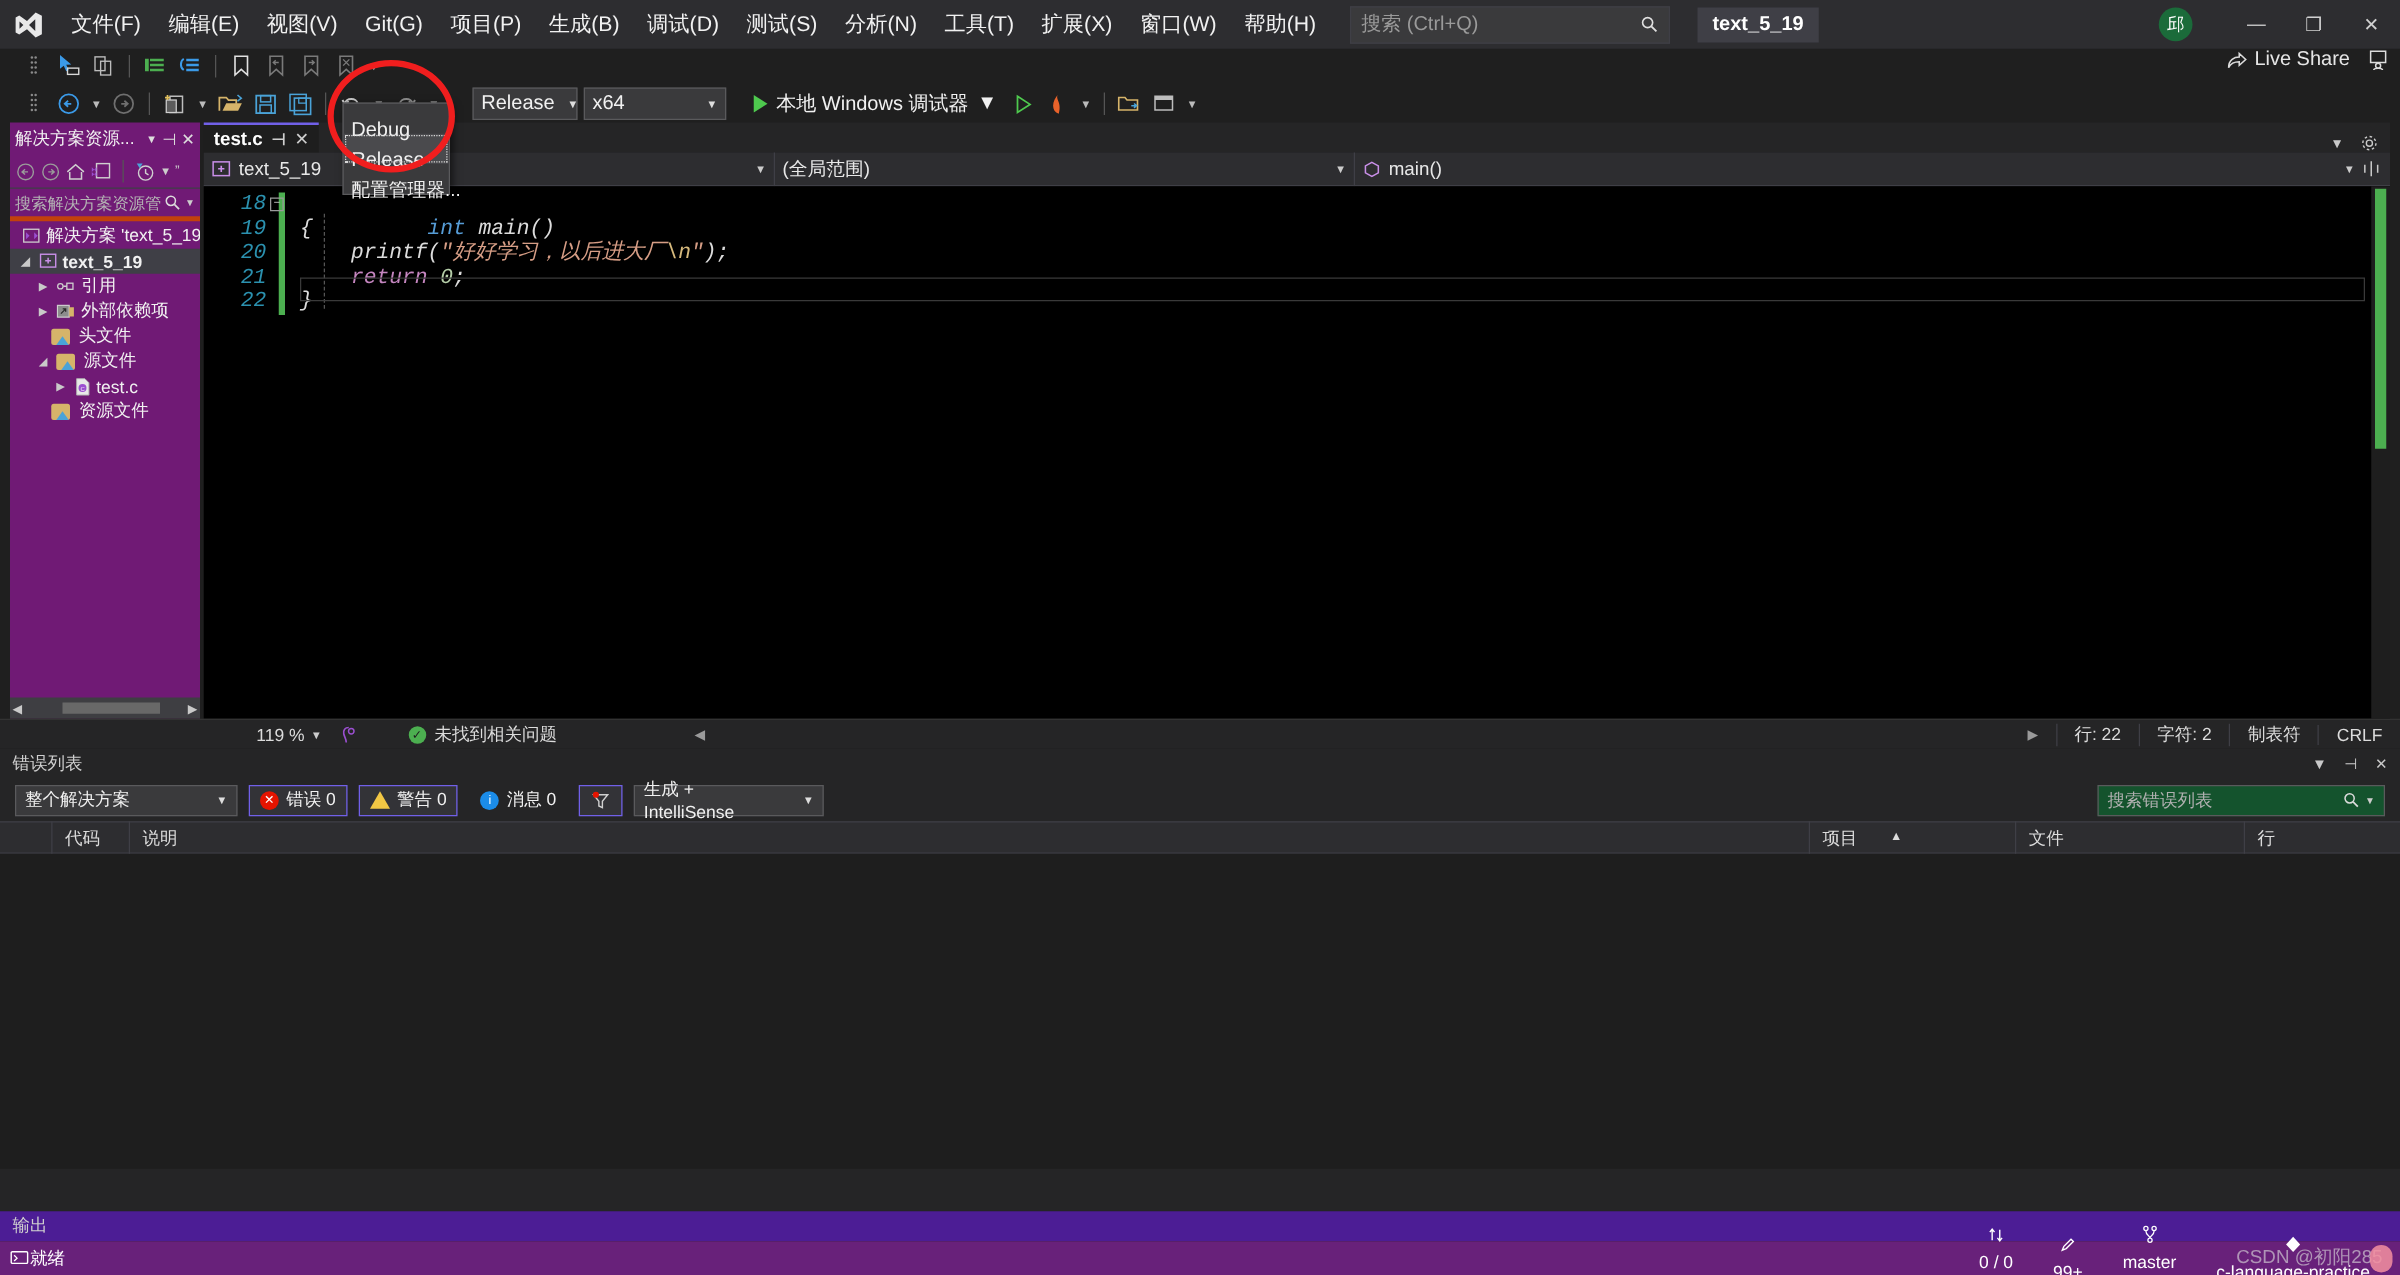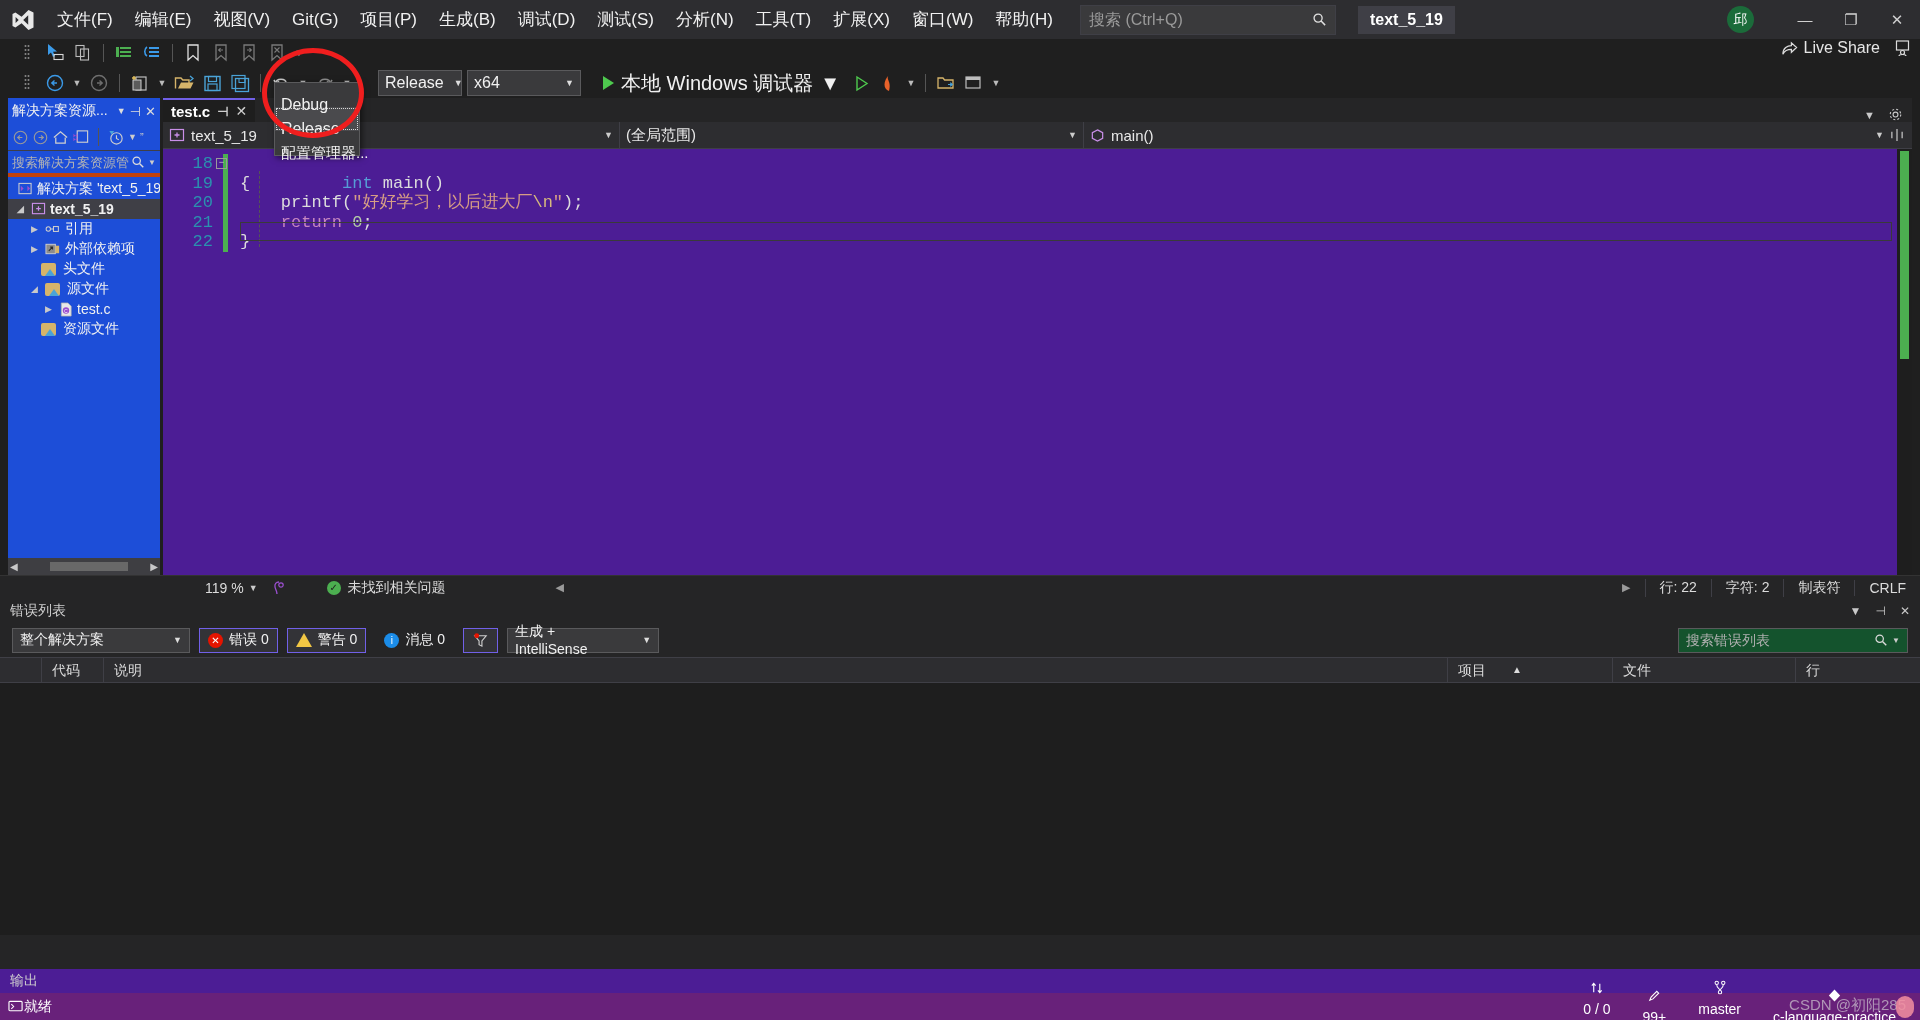--- a/index.html
+++ b/index.html
@@ -78,21 +78,21 @@
     height: 26px; background: #3a3a3c; border: 1px solid #5a5a5c;
     display: flex; align-items: center; padding: 0 6px;
     color: #f1f1f1; font-size: 16px; position: relative;
   }
   .combo .cb-caret { margin-left: auto; font-size: 9px; color: #ddd; padding-left: 10px; }
   #config-combo { width: 84px; margin-left: 22px; }
   #platform-combo { width: 114px; margin-left: 3px; }
 
   .debug-start {
     display: flex; align-items: center; gap: 7px; margin-left: 14px;
-    font-size: 20px; color: #f1f1f1; height: 26px; padding: 0 6px;
+    font-size: 16px; color: #f1f1f1; height: 26px; padding: 0 6px;
   }
   .play-tri {
     width: 0; height: 0; border-left: 11px solid #4ec94e;
     border-top: 7px solid transparent; border-bottom: 7px solid transparent;
   }
 
   
   .dropdown {
     position: absolute; left: 274px; top: 82px; width: 86px;
     background: #3a3a3c; border: 1px solid #5a5a5c; z-index: 60;
@@ -107,21 +107,21 @@
 
   
   .annot-circle {
     position: absolute; left: 262px; top: 48px; width: 102px; height: 90px;
     border: 5px solid #f01e1e; border-radius: 50%; z-index: 70; pointer-events: none;
   }
 
   
   .sln-panel {
     position: absolute; left: 8px; top: 98px; width: 152px; height: 477px;
-    background: #1d4ed8; display: flex; flex-direction: column;
+    background: #701a75; display: flex; flex-direction: column;
   }
   .sln-header {
     height: 26px; display: flex; align-items: center; padding: 0 4px;
     font-size: 14px; color: #f1f1f1; gap: 4px;
   }
   .sln-header .title { flex: 1; white-space: nowrap; overflow: hidden; }
   .sln-toolbar {
     height: 27px; display: flex; align-items: center; gap: 3px; padding: 0 4px;
     border-bottom: 1px solid #3f3f46;
   }
@@ -180,21 +180,21 @@
   .nav-combo {
     height: 27px; display: flex; align-items: center; padding: 0 6px;
     font-size: 15px; color: #e8e8e8; border-right: 1px solid #3f3f46;
   }
   .nav-combo .cb-caret { margin-left: auto; font-size: 9px; color: #ccc; padding-left: 12px; }
   #nav-proj { width: 457px; }
   #nav-scope { width: 464px; }
   #nav-member { flex: 1; border-right: none; gap: 6px; }
   .navbar-right { display: flex; align-items: center; gap: 10px; padding-right: 8px; color: #c9c9c9; font-size: 11px; }
 
-  .code-area { position: relative; height: 426px; background: #4c1d95; display: flex; }
+  .code-area { position: relative; height: 426px; background: #000000; display: flex; font-style: italic; }
   .gutter {
     width: 60px; text-align: right; padding-right: 10px; padding-top: 5px;
     font-family: "Liberation Mono", monospace; font-size: 17px; color: #2b91af;
     user-select: none;
   }
   .gutter div { height: 19.5px; line-height: 19.5px; }
   .changebar { width: 5px; background: #4caf50; margin-top: 5px; height: 98px; }
   .code-lines {
     flex: 1; padding-top: 5px; position: relative;
     font-family: "Liberation Mono", monospace; font-size: 17px;

